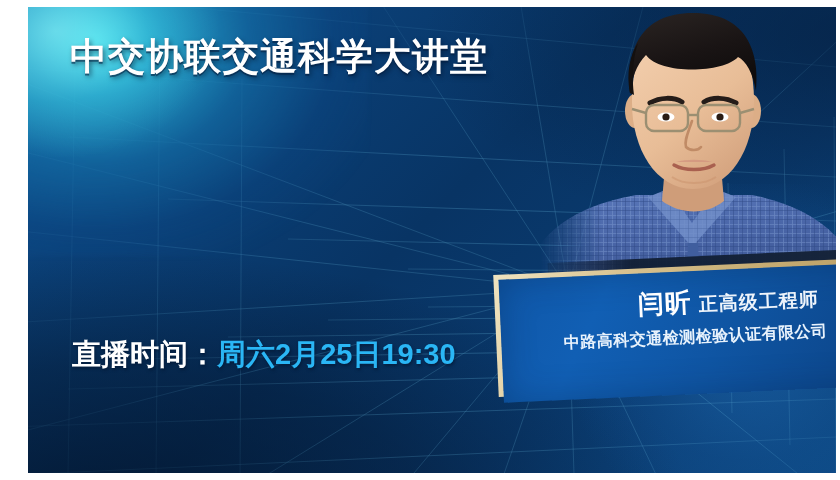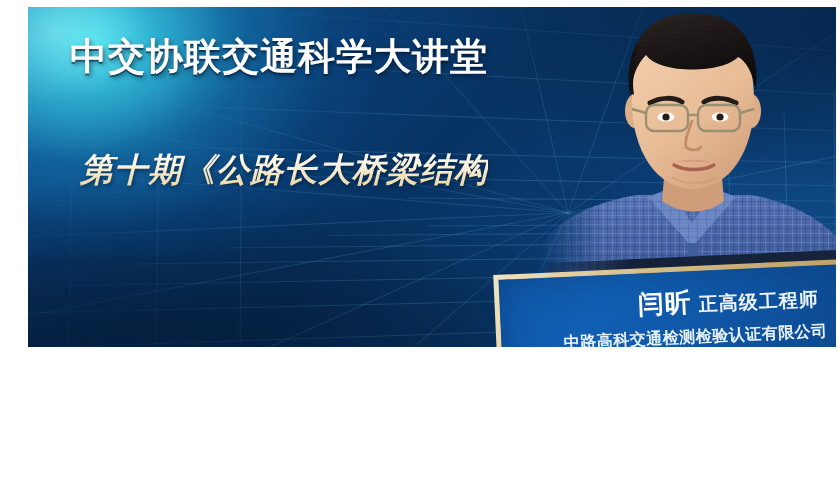--- a/index.html
+++ b/index.html
@@ -1,21 +1,21 @@
 <!DOCTYPE html>
 <html><head>
 <meta charset="utf-8">
 <style>
   html,body{margin:0;padding:0;background:#ffffff;}
   body{width:840px;height:480px;overflow:hidden;font-family:"Liberation Sans","DejaVu Sans",sans-serif;}
 
   #poster{
     position:absolute;
     left:28px; top:7px;
-    width:808px; height:340px;
+    width:808px; height:466px;
     overflow:hidden;
     background:#0b3a6b;
   }
 
   
   .bg-base{
     position:absolute; inset:0;
     background:
       linear-gradient(135deg,#0e4f8d 0%,#0b4179 22%,#083464 48%,#0a3b70 72%,#0d4a85 100%);
   }
@@ -291,23 +291,25 @@
         <path d="M 132 178 C 144 186 164 186 176 178" stroke="#c9926c" stroke-width="2" fill="none" opacity="0.5"></path>
       </g>
     </svg>
   </div>
 
   <div class="dark-strip"></div>
 
   <div class="title">中交协联交通科学大讲堂</div>
 
   <div class="subtitle">
-    <span class="ln">第十期《公路长大桥梁结构</span>
-  </div>
-
+  </div>
+
+  <div class="livetime">
+    <span class="lbl">直播时间：</span><span class="val">周六2月25日19:30</span>
+  </div>
 
   <div class="speaker-card">
     <div class="speaker-gold"></div>
     <div class="speaker-body">
       <div class="speaker-inner">
         <div class="sp-row">
           <span class="sp-name">闫昕</span>
           <span class="sp-role">正高级工程师</span>
         </div>
         <div class="sp-org">中路高科交通检测检验认证有限公司</div>

